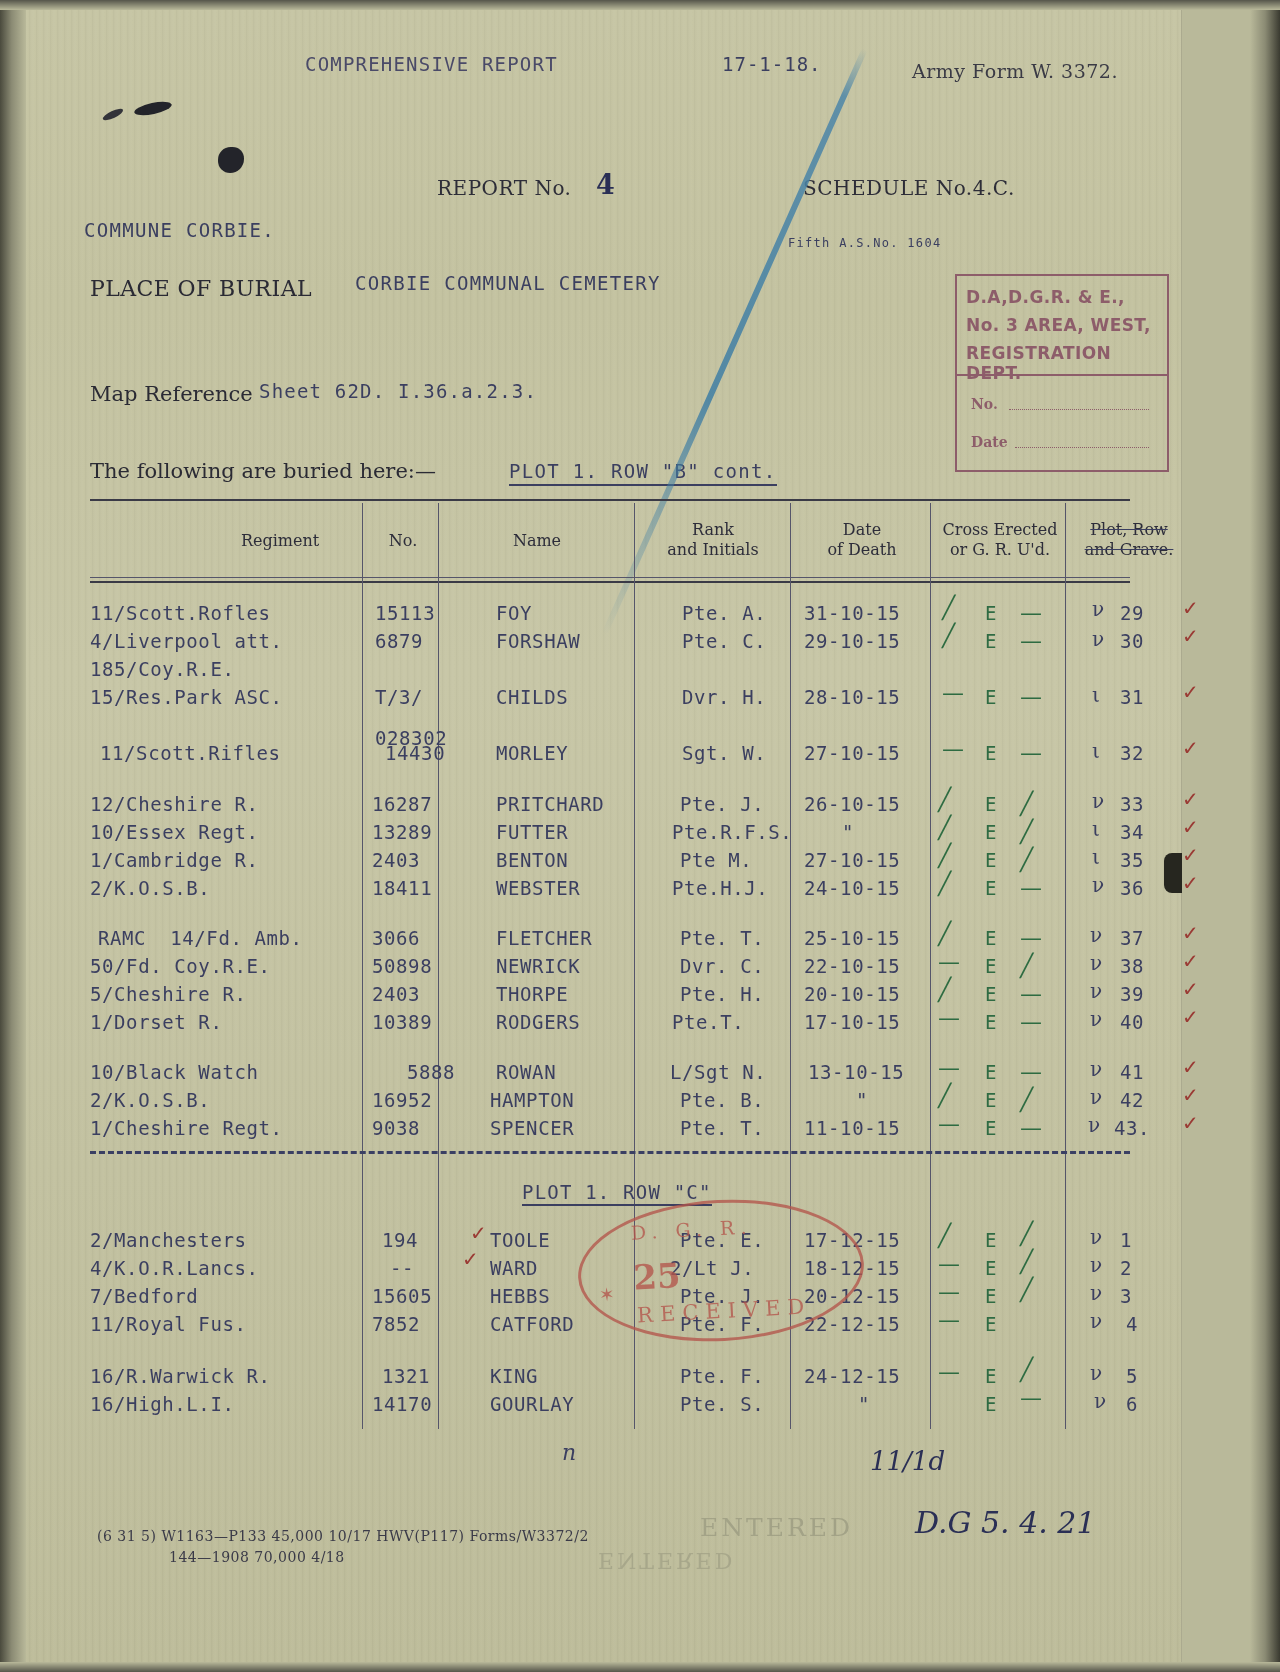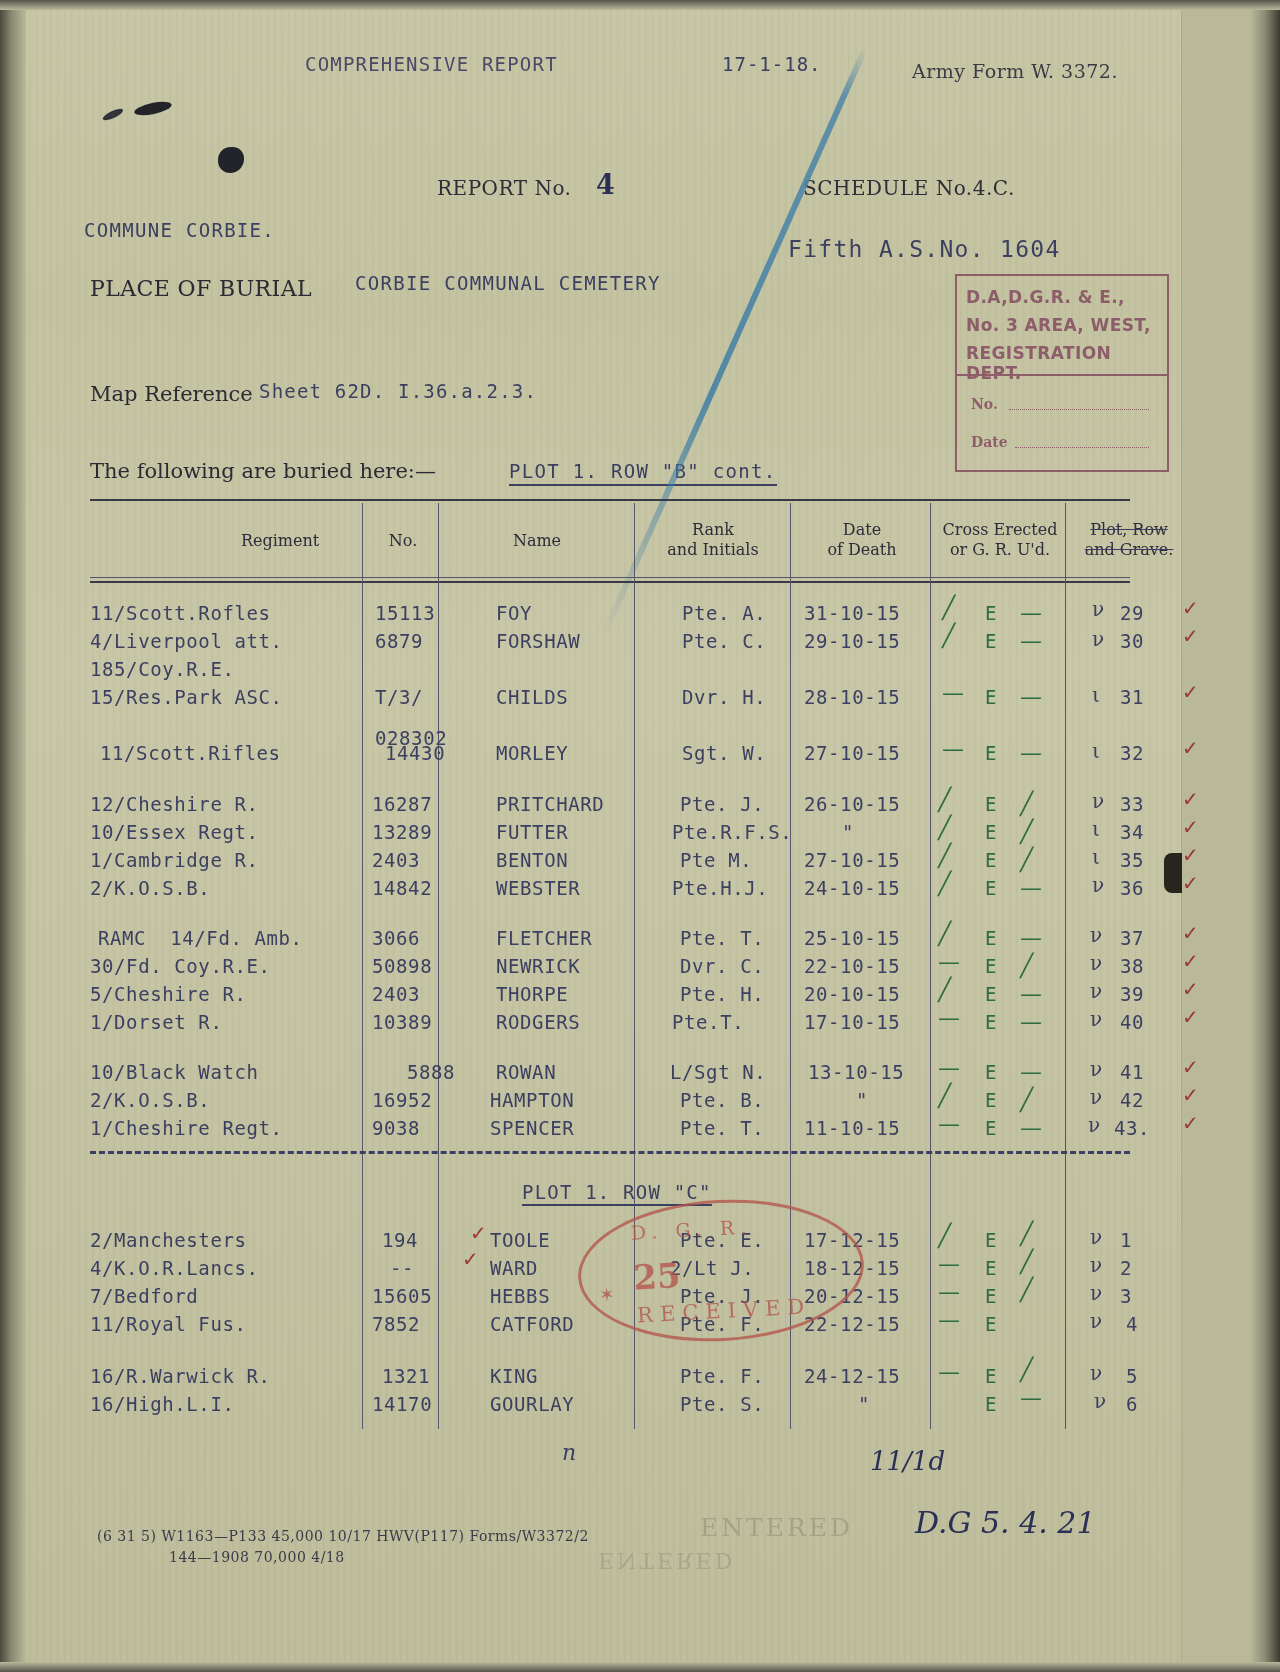--- a/index.html
+++ b/index.html
@@ -73,21 +73,21 @@
   #schedule-label{
     position:absolute;left:781px;top:168px;
     font-family:"DejaVu Serif", serif;font-size:20px;color:#2d2d38;letter-spacing:0.5px;
   }
   #commune{
     position:absolute;left:62px;top:211px;
     font-size:19px;letter-spacing:1.3px;color:#3b3f60;
   }
   #fifth-as{
     position:absolute;left:766px;top:228px;
-    font-size:23px;letter-spacing:1.3px;color:#3b3f60;
+    font-size:12px;letter-spacing:1.3px;color:#3b3f60;
   }
   #pob-label{
     position:absolute;left:68px;top:268px;
     font-family:"DejaVu Serif", serif;font-size:22px;color:#2a2a34;letter-spacing:0.4px;
   }
   #pob-val{
     position:absolute;left:333px;top:264px;
     font-size:19px;letter-spacing:1.3px;color:#3b3f60;
   }
   #map-label{
@@ -367,21 +367,21 @@
     <div class="cell" style="left:590px;top:350px;">Pte M.</div>
     <div class="cell" style="left:714px;top:350px;">27-10-15</div>
     <div class="cell cgreen" style="left:895px;top:350px;">E</div>
     <div class="cell" style="left:1030px;top:350px;">35</div>
     <div class="tick" style="left:848px;top:344px;">╱</div>
       <div class="tick" style="left:930px;top:348px;">╱</div>
     <div class="vmark" style="left:1002px;top:346px;">ι</div>
       <div class="tickr" style="left:1092px;top:344px;">✓</div>
 
     <div class="cell" style="left:0px;top:378px;">2/K.O.S.B.</div>
-    <div class="cell" style="left:282px;top:378px;">14842</div>
+    <div class="cell" style="left:282px;top:378px;">18411</div>
     <div class="cell" style="left:406px;top:378px;">WEBSTER</div>
     <div class="cell" style="left:582px;top:378px;">Pte.H.J.</div>
     <div class="cell" style="left:714px;top:378px;">24-10-15</div>
     <div class="cell cgreen" style="left:895px;top:378px;">E</div>
     <div class="cell" style="left:1030px;top:378px;">36</div>
     <div class="tick" style="left:848px;top:372px;">╱</div>
       <div class="tick" style="left:930px;top:376px;">—</div>
     <div class="vmark" style="left:1002px;top:374px;">ν</div>
       <div class="tickr" style="left:1092px;top:372px;">✓</div>
 
@@ -390,21 +390,21 @@
     <div class="cell" style="left:406px;top:428px;">FLETCHER</div>
     <div class="cell" style="left:590px;top:428px;">Pte. T.</div>
     <div class="cell" style="left:714px;top:428px;">25-10-15</div>
     <div class="cell cgreen" style="left:895px;top:428px;">E</div>
     <div class="cell" style="left:1030px;top:428px;">37</div>
     <div class="tick" style="left:848px;top:422px;">╱</div>
       <div class="tick" style="left:930px;top:426px;">—</div>
     <div class="vmark" style="left:1000px;top:424px;">ν</div>
       <div class="tickr" style="left:1092px;top:422px;">✓</div>
 
-    <div class="cell" style="left:0px;top:456px;">30/Fd. Coy.R.E.</div>
+    <div class="cell" style="left:0px;top:456px;">50/Fd. Coy.R.E.</div>
     <div class="cell" style="left:282px;top:456px;">50898</div>
     <div class="cell" style="left:406px;top:456px;">NEWRICK</div>
     <div class="cell" style="left:590px;top:456px;">Dvr. C.</div>
     <div class="cell" style="left:714px;top:456px;">22-10-15</div>
     <div class="cell cgreen" style="left:895px;top:456px;">E</div>
     <div class="cell" style="left:1030px;top:456px;">38</div>
     <div class="tick" style="left:848px;top:450px;">—</div>
       <div class="tick" style="left:930px;top:454px;">╱</div>
     <div class="vmark" style="left:1000px;top:452px;">ν</div>
       <div class="tickr" style="left:1092px;top:450px;">✓</div>

